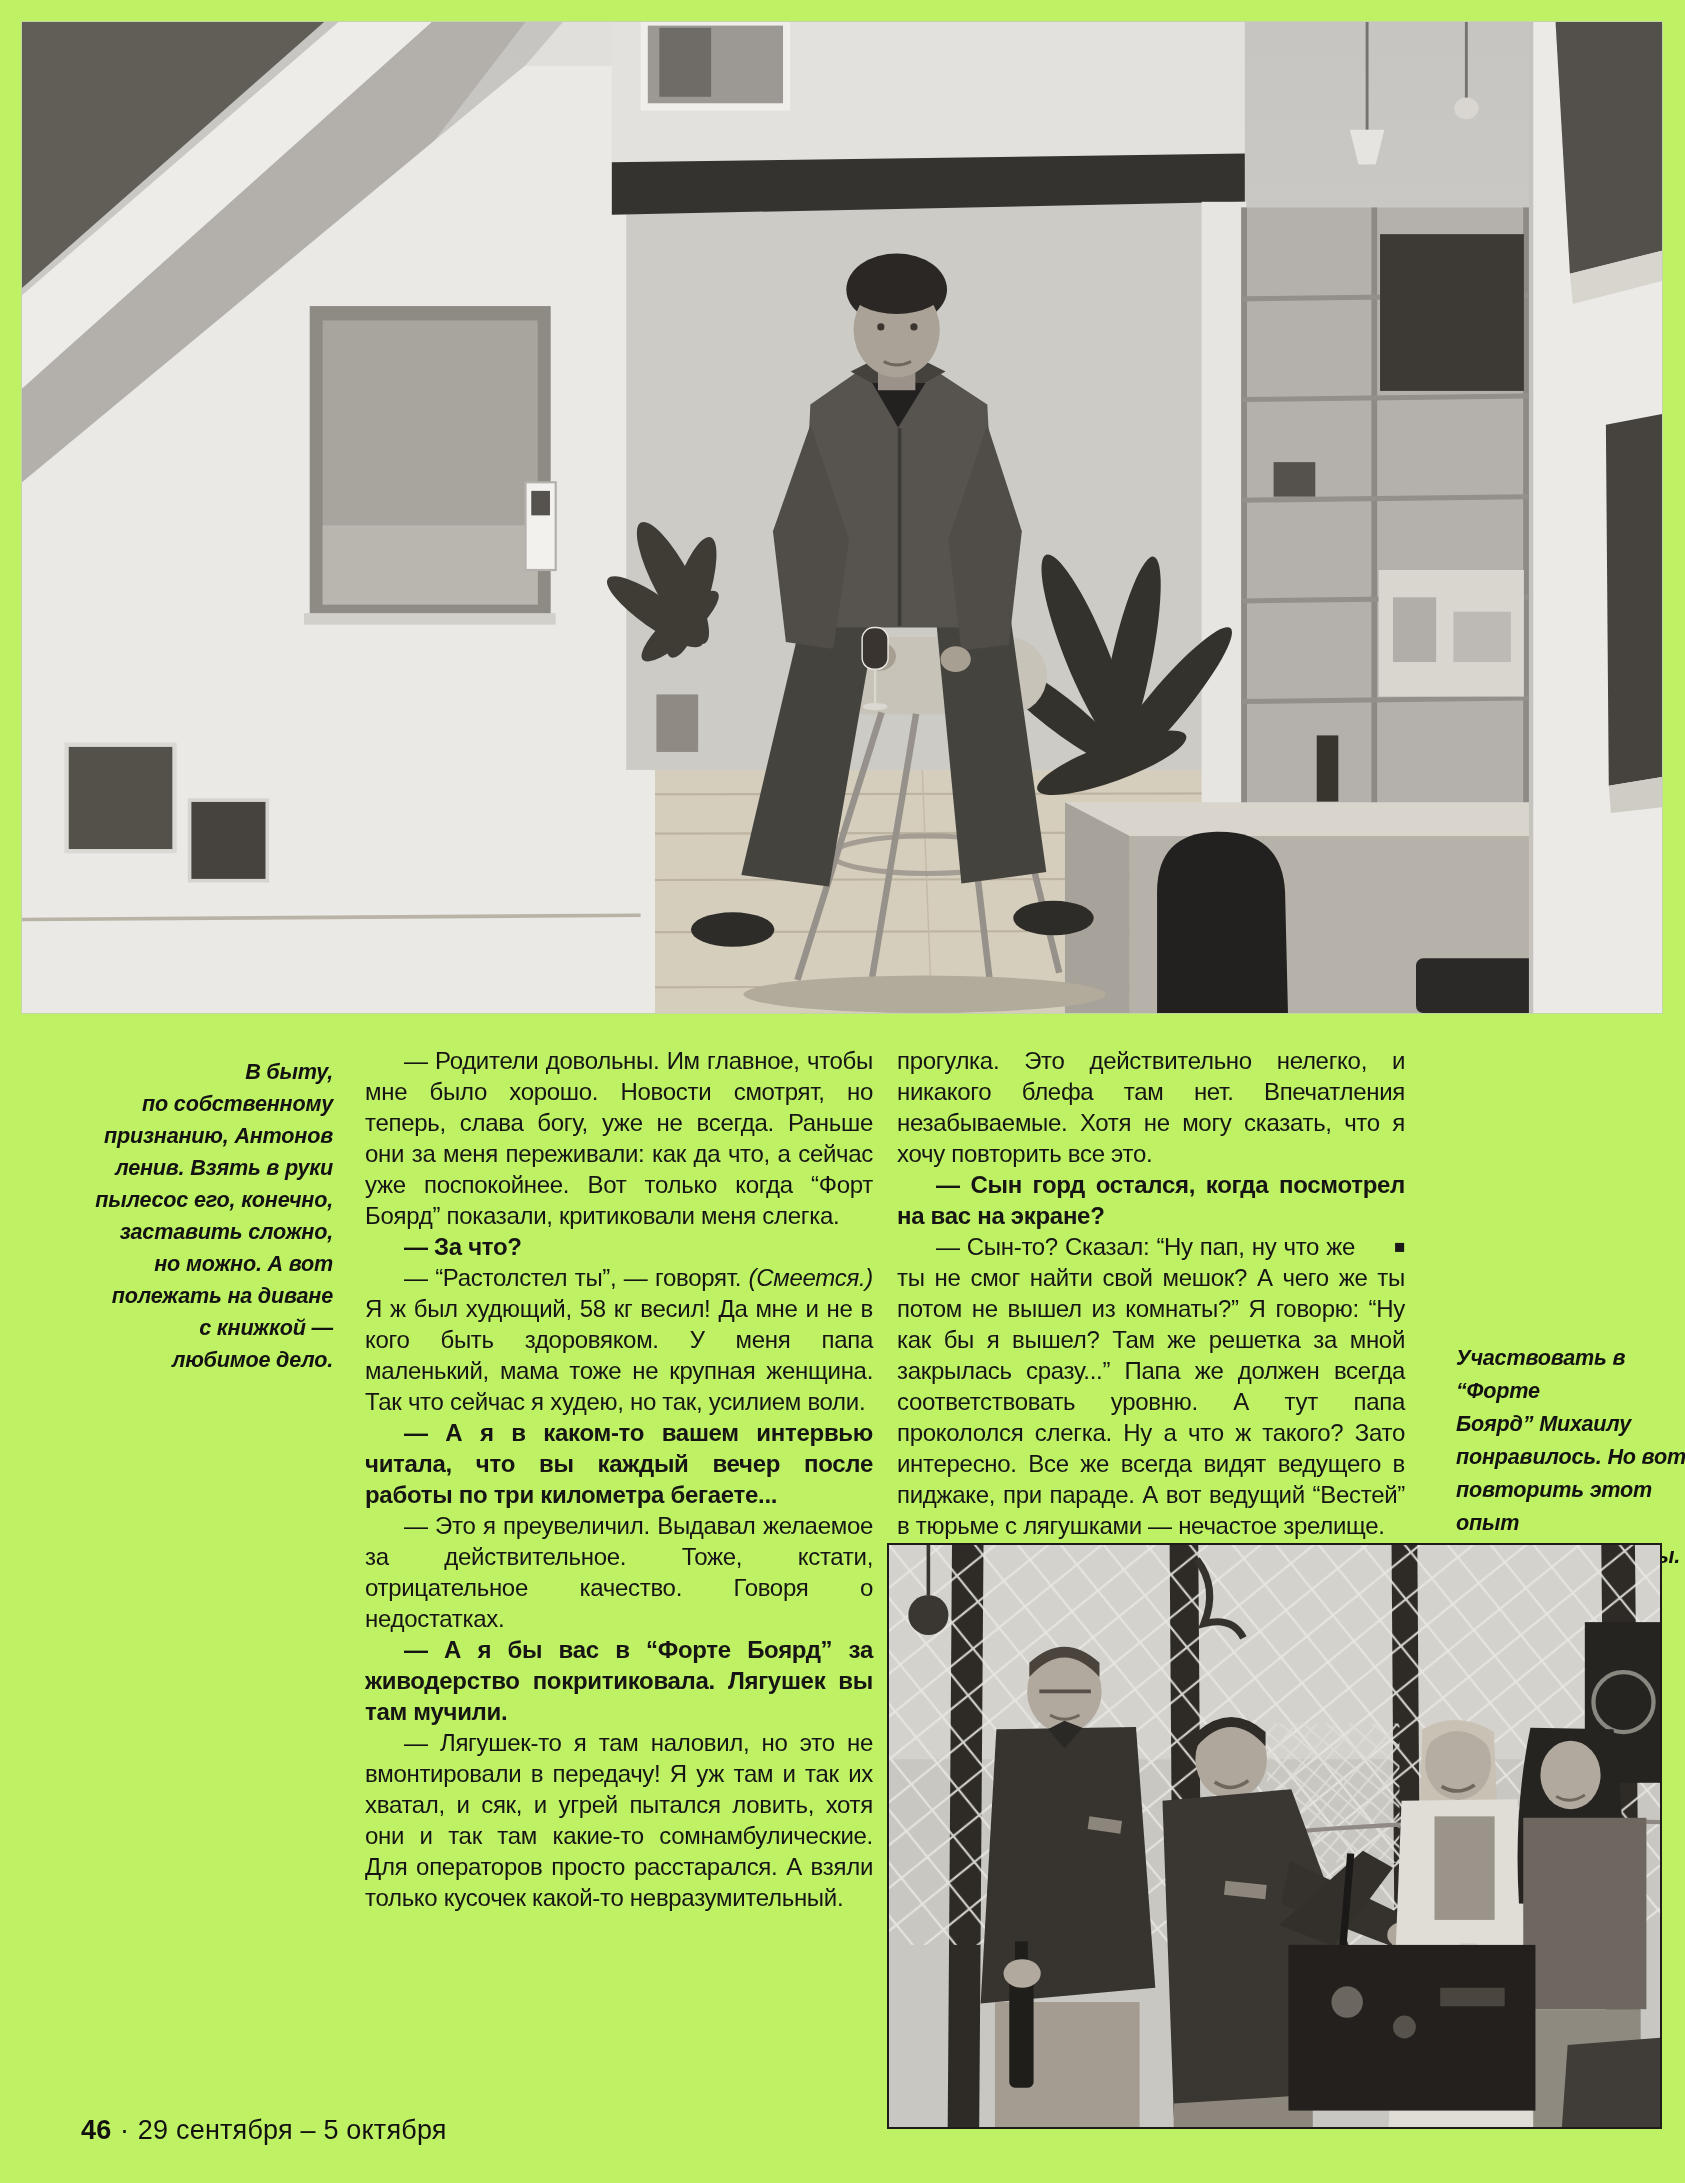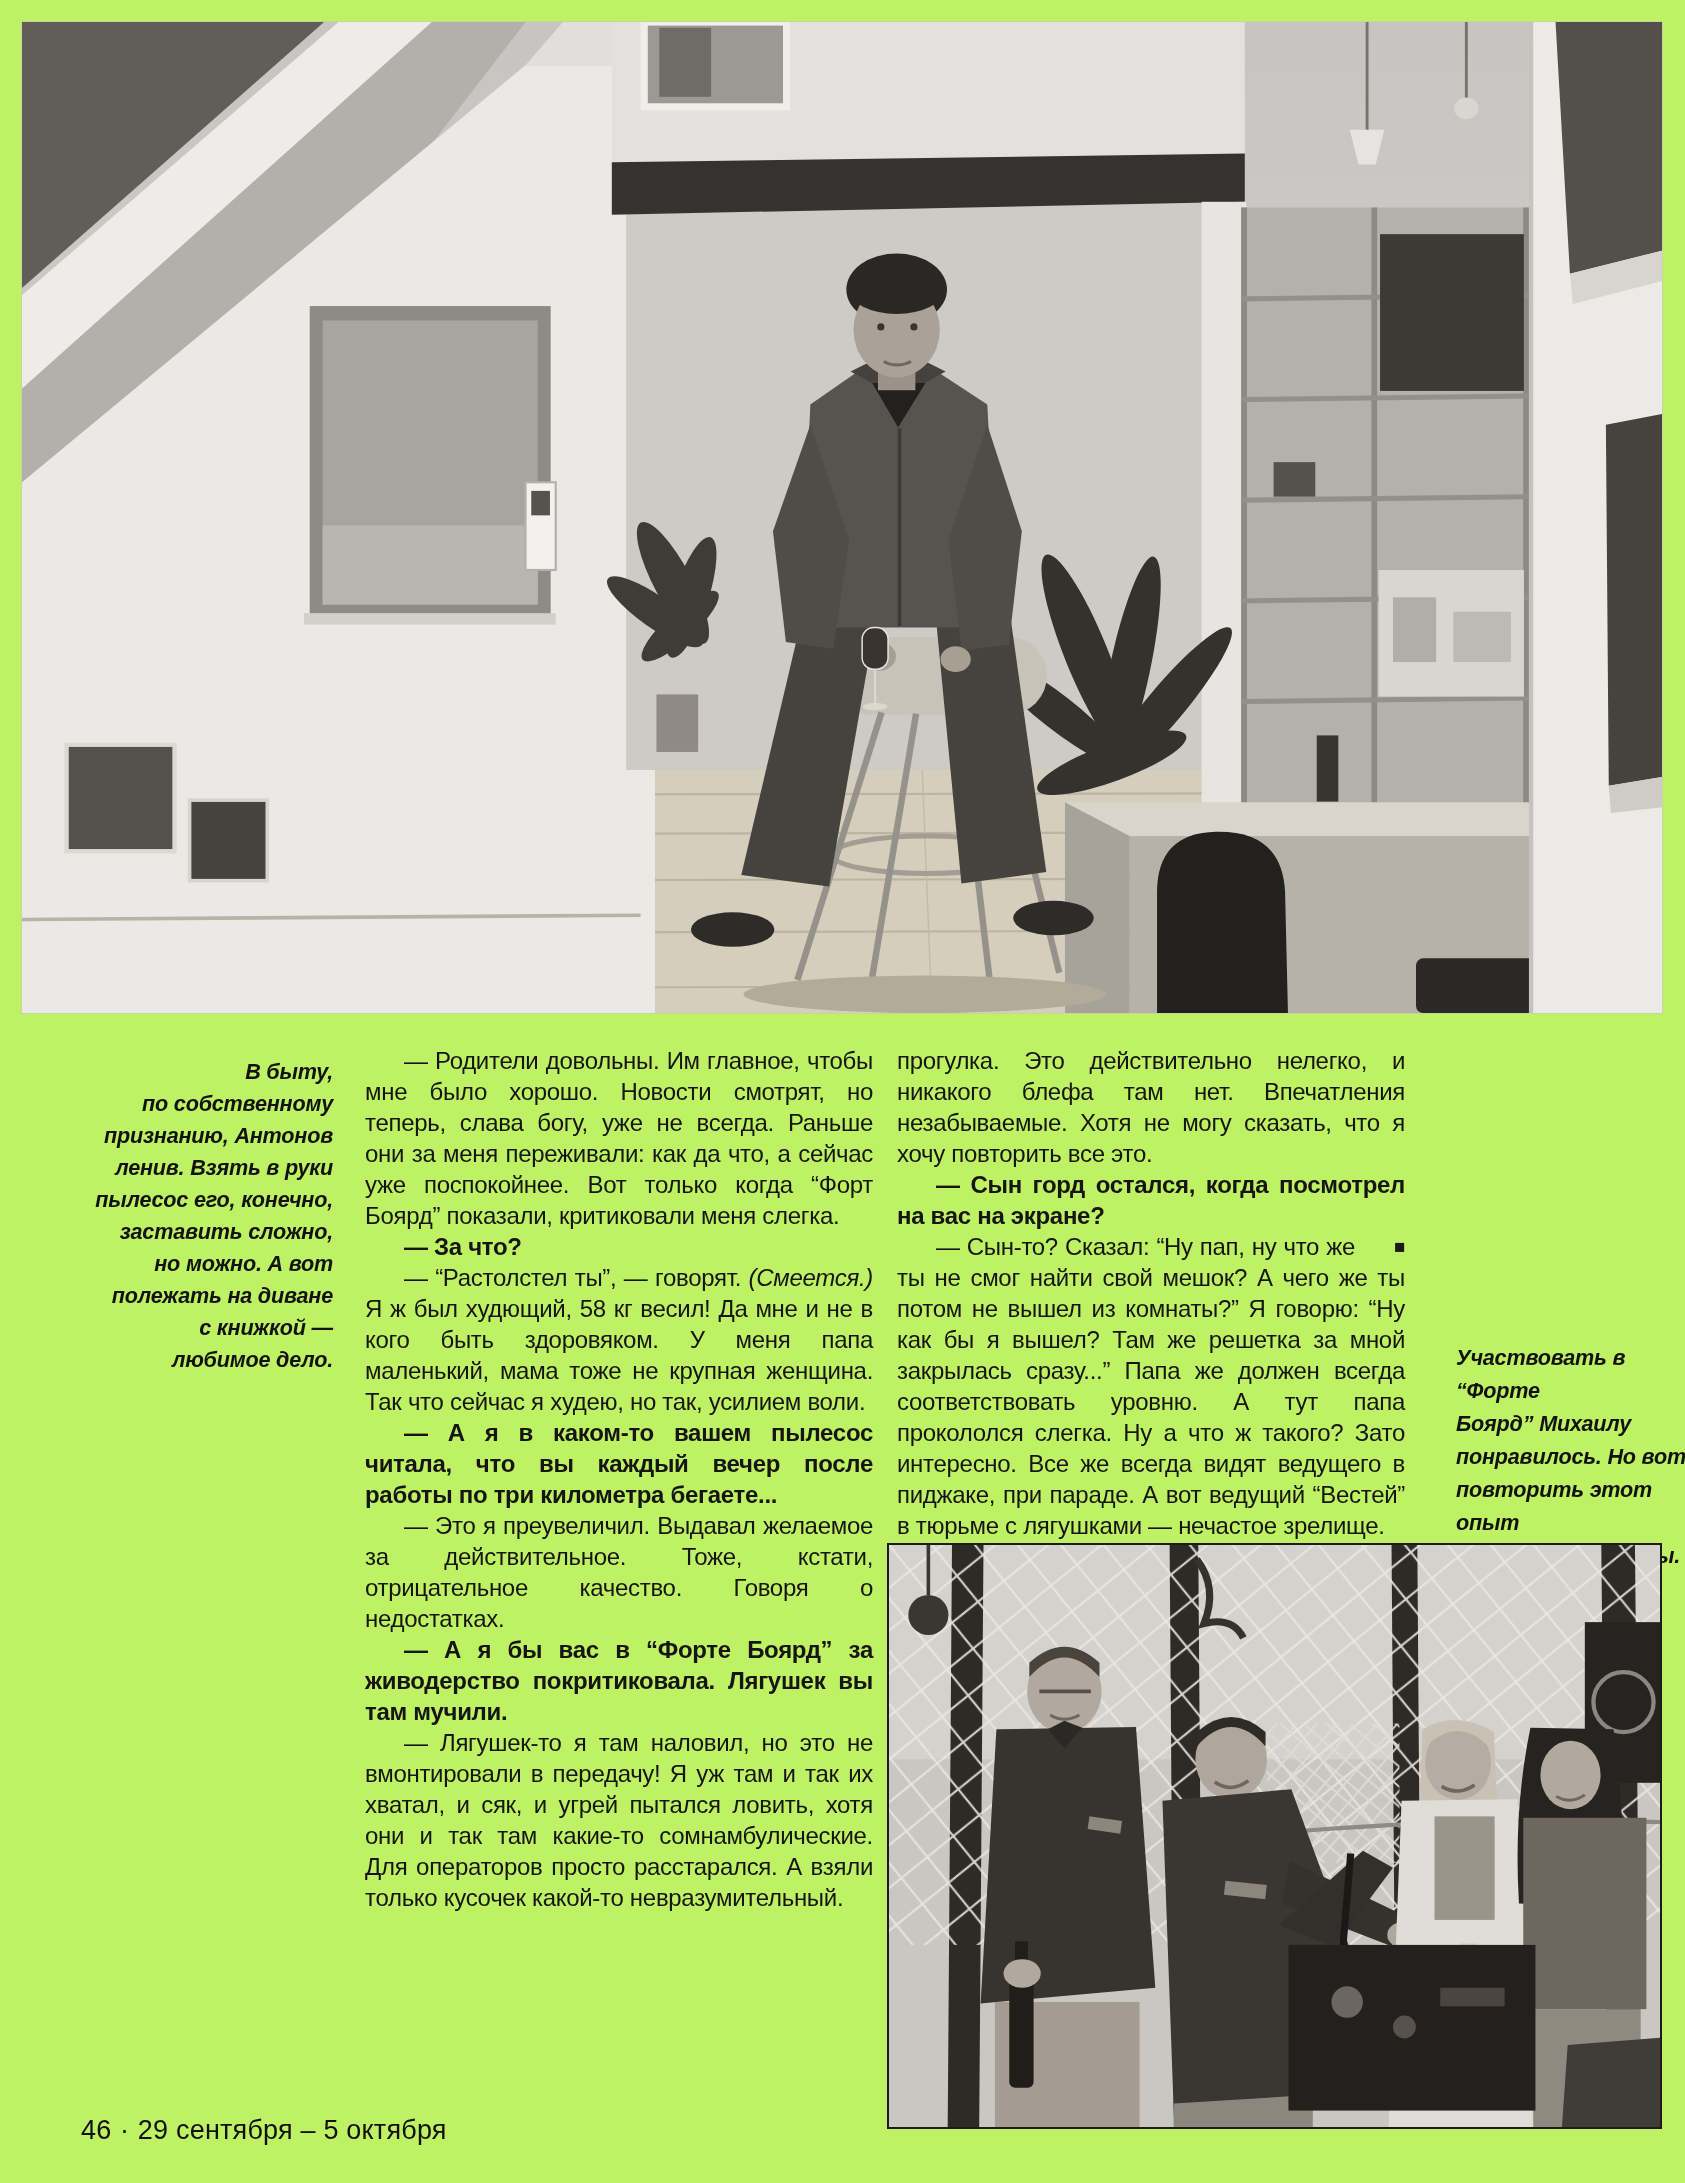--- a/index.html
+++ b/index.html
@@ -34,21 +34,21 @@
   #col-right { left:897px; }
   .para { margin:0; text-indent:39px; }
   .para.noindent { text-indent:0; }
   .para.q { font-weight:bold; }
   .it { font-style:italic; }
   .endmark { float:right; font-size:18.7px; line-height:31px; color:#1a1918; }
   .footer {
     position:absolute; left:81px; top:2115px;
     font-size:27px; color:#121110; letter-spacing:0.2px;
   }
-  .footer .num { font-weight:normal; }
+  .footer .num { font-weight:bold; }
   .footer .dot { margin:0 8.6px; }
 </style>
 </head>
 <body>
 
 <div class="page">
 
   <figure class="photo photo-top" role="img" aria-label="Мужчина в джинсовой куртке с бокалом вина сидит на высоком табурете в светлой современной квартире с лестницей и кухонными стеллажами">
     <svg viewBox="0 0 2280 1378" preserveAspectRatio="none">
       <defs>
@@ -220,21 +220,21 @@
 заставить сложно,
 но можно. А вот
 полежать на диване
 с книжкой —
 любимое дело.</aside>
 
   <section class="col" id="col-mid">
       <p class="para"><span>— Родители довольны. Им главное, чтобы мне было хорошо. Новости смотрят, но теперь, слава богу, уже не всегда. Раньше они за меня переживали: как да что, а сейчас уже поспокойнее. Вот только когда “Форт Боярд” показали, критиковали меня слегка.</span></p>
       <p class="para q"><span>— За что?</span></p>
       <p class="para"><span>— “Растолстел ты”, — говорят. </span><span class="it">(Смеется.)</span><span> Я ж был худющий, 58 кг весил! Да мне и не в кого быть здоровяком. У меня папа маленький, мама тоже не крупная женщина. Так что сейчас я худею, но так, усилием воли.</span></p>
-      <p class="para q"><span>— А я в каком-то вашем пылесос читала, что вы каждый вечер после работы по три километра бегаете...</span></p>
+      <p class="para q"><span>— А я в каком-то вашем интервью читала, что вы каждый вечер после работы по три километра бегаете...</span></p>
       <p class="para"><span>— Это я преувеличил. Выдавал желаемое за действительное. Тоже, кстати, отрицательное качество. Говоря о недостатках.</span></p>
       <p class="para q"><span>— А я бы вас в “Форте Боярд” за живодерство покритиковала. Лягушек вы там мучили.</span></p>
       <p class="para"><span>— Лягушек-то я там наловил, но это не вмонтировали в передачу! Я уж там и так их хватал, и сяк, и угрей пытался ловить, хотя они и так там какие-то сомнамбулические. Для операторов просто расстарался. А взяли только кусочек какой-то невразумительный.</span></p>
     </section>
   <section class="col" id="col-right">
       <p class="para noindent"><span>прогулка. Это действительно нелегко, и никакого блефа там нет. Впечатления незабываемые. Хотя не могу сказать, что я хочу повторить все это.</span></p>
       <p class="para q"><span>— Сын горд остался, когда посмотрел на вас на экране?</span></p>
       <p class="para"><span class="endmark">■</span><span>— Сын-то? Сказал: “Ну пап, ну что же ты не смог найти свой мешок? А чего же ты потом не вышел из комнаты?” Я говорю: “Ну как бы я вышел? Там же решетка за мной закрылась сразу...” Папа же должен всегда соответствовать уровню. А тут папа прокололся слегка. Ну а что ж такого? Зато интересно. Все же всегда видят ведущего в пиджаке, при параде. А вот ведущий “Вестей” в тюрьме с лягушками — нечастое зрелище.</span></p>
     </section>
 

